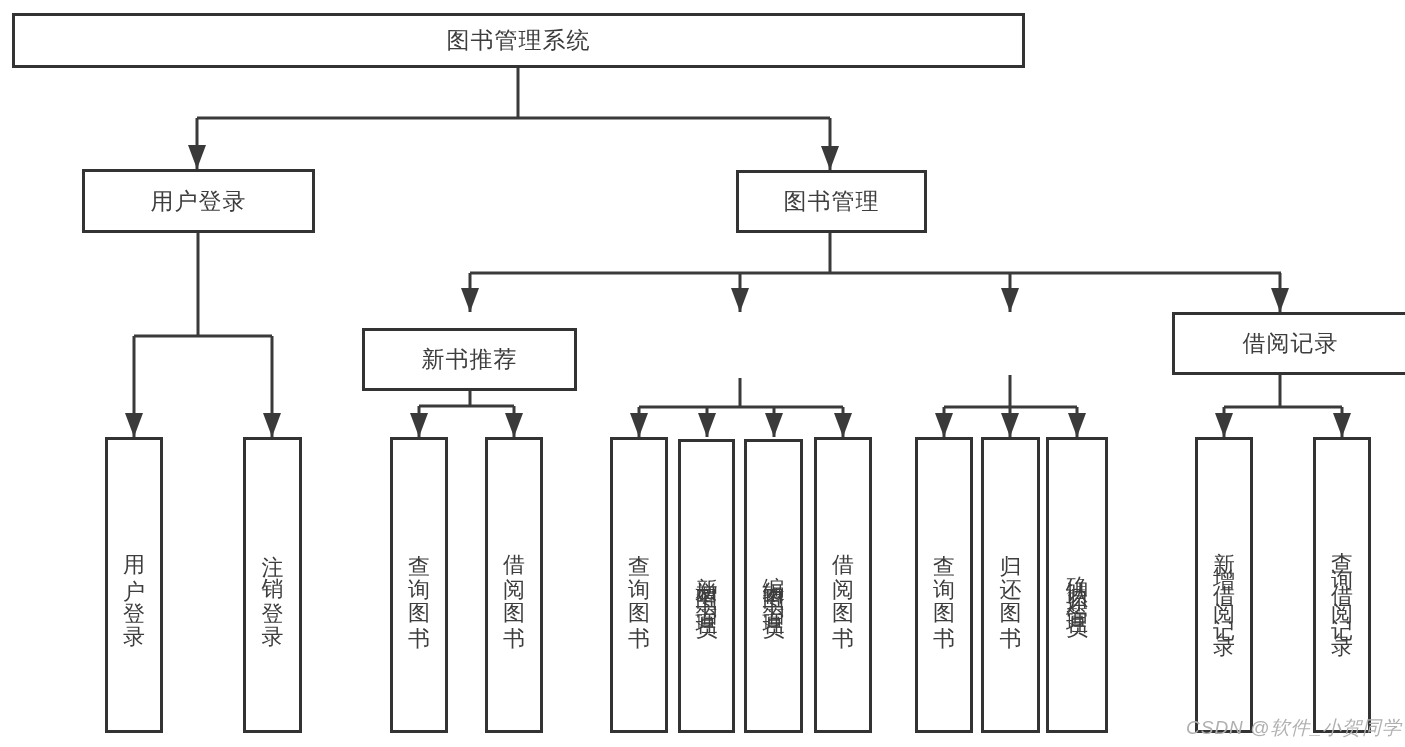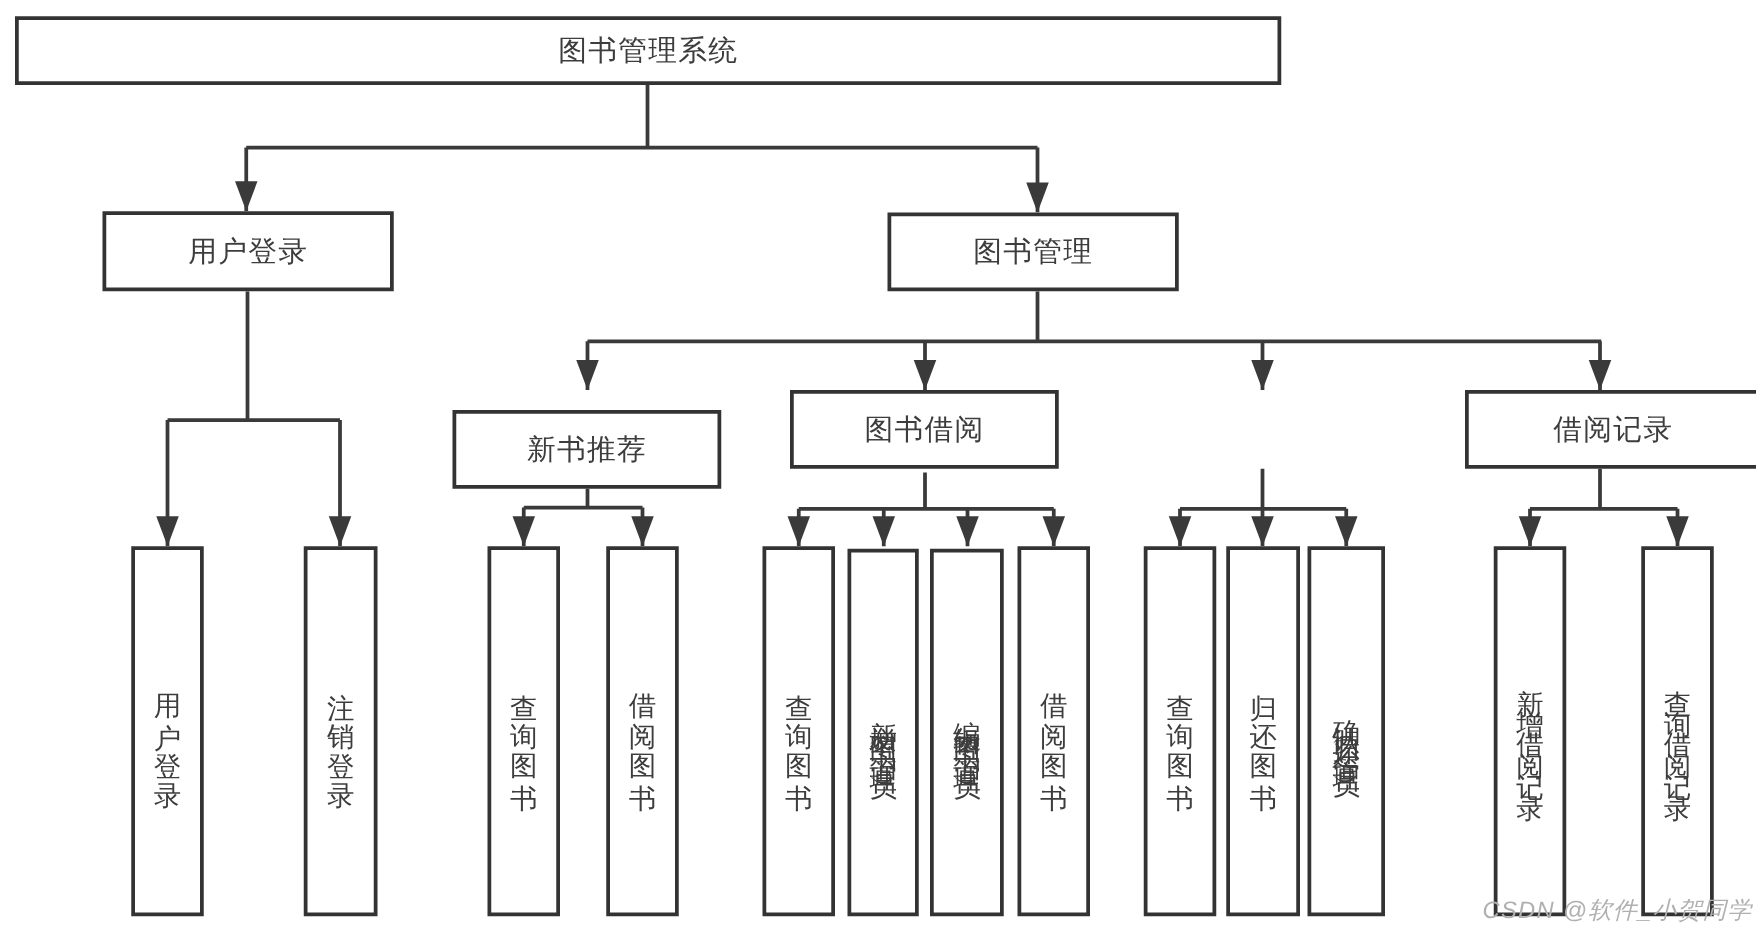--- a/index.html
+++ b/index.html
@@ -95,29 +95,26 @@
     </g>
   </svg>
 
   <div class="node" style="left:12px;top:13px;width:1013px;height:55px">
     <span class="hlabel">图书管理系统</span>
   </div>
 
   <div class="node" style="left:82px;top:169px;width:233px;height:64px">
     <span class="hlabel">用户登录</span>
   </div>
-  <div class="node" style="left:710px;top:170px;width:233px;height:63px">
+  <div class="node" style="left:736px;top:170px;width:191px;height:63px">
     <span class="hlabel">图书管理</span>
   </div>
 
   <div class="node" style="left:362px;top:328px;width:215px;height:63px">
     <span class="hlabel">新书推荐</span>
-  </div>
-  <div class="node" style="left:632px;top:312px;width:215px;height:63px">
-    <span class="hlabel">图书借阅</span>
   </div>
   <div class="node" style="left:1172px;top:312px;width:237px;height:63px">
     <span class="hlabel">借阅记录</span>
   </div>
 
   <div class="node" style="left:105px;top:437px;width:58px;height:296px">
     <span class="vlabel" style="letter-spacing: 24px;">用户登录</span>
   </div>
   <div class="node" style="left:243px;top:437px;width:59px;height:296px">
     <span class="vlabel" style="letter-spacing: 24px;">注销登录</span>

